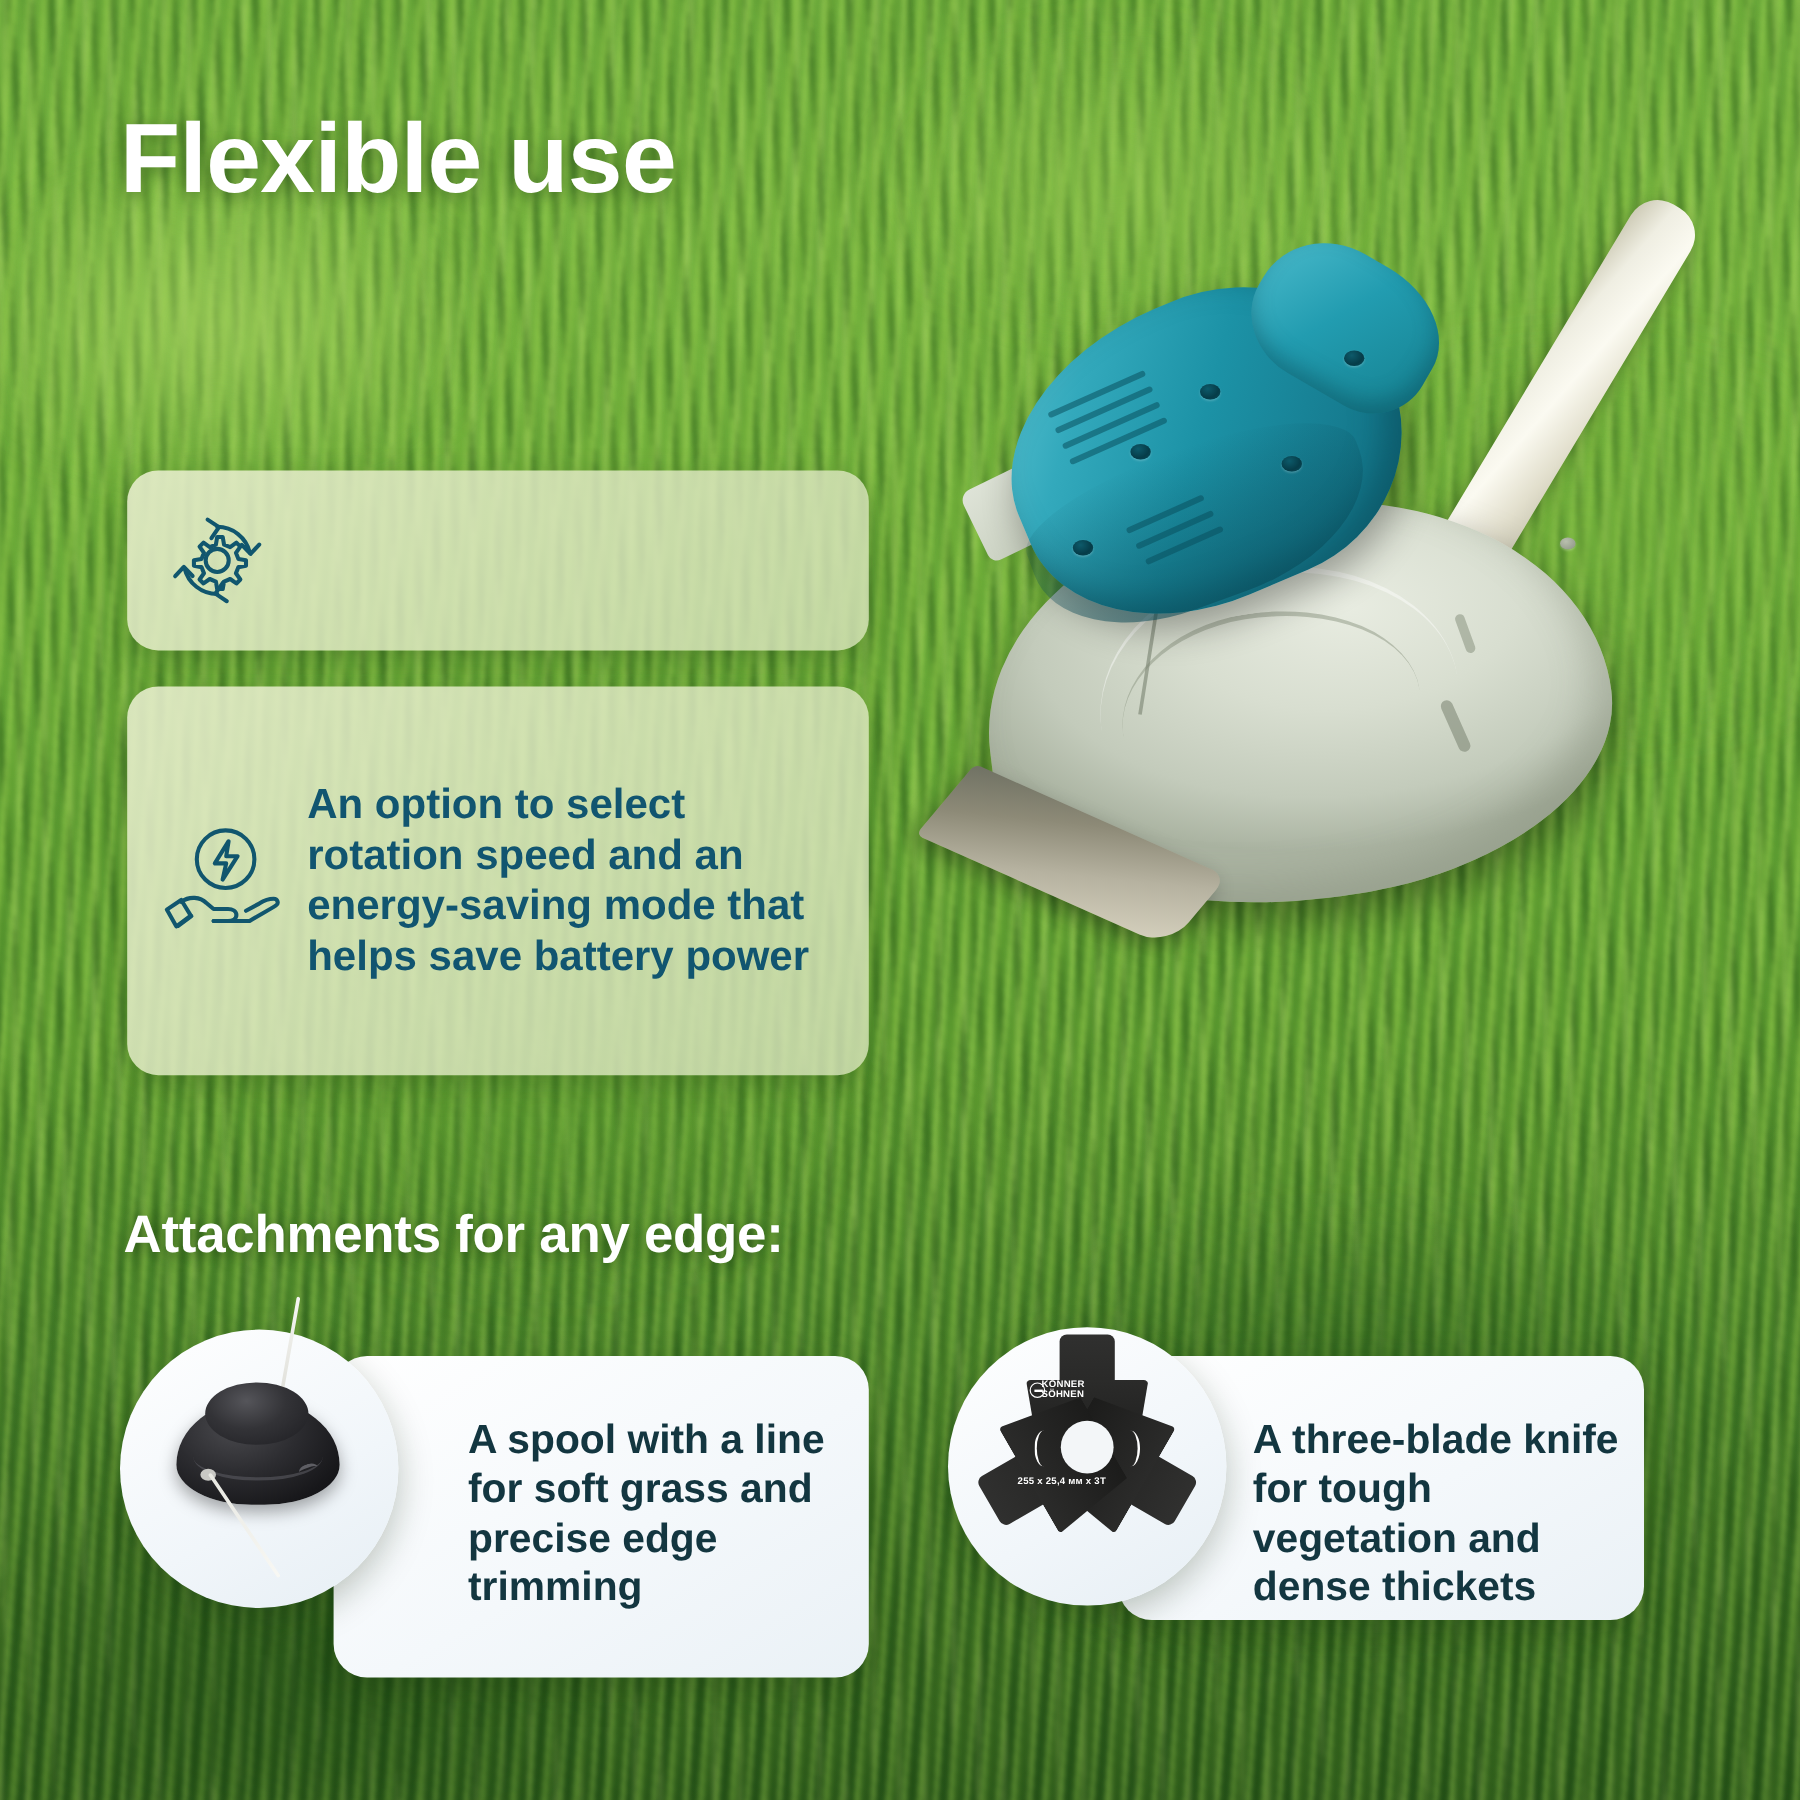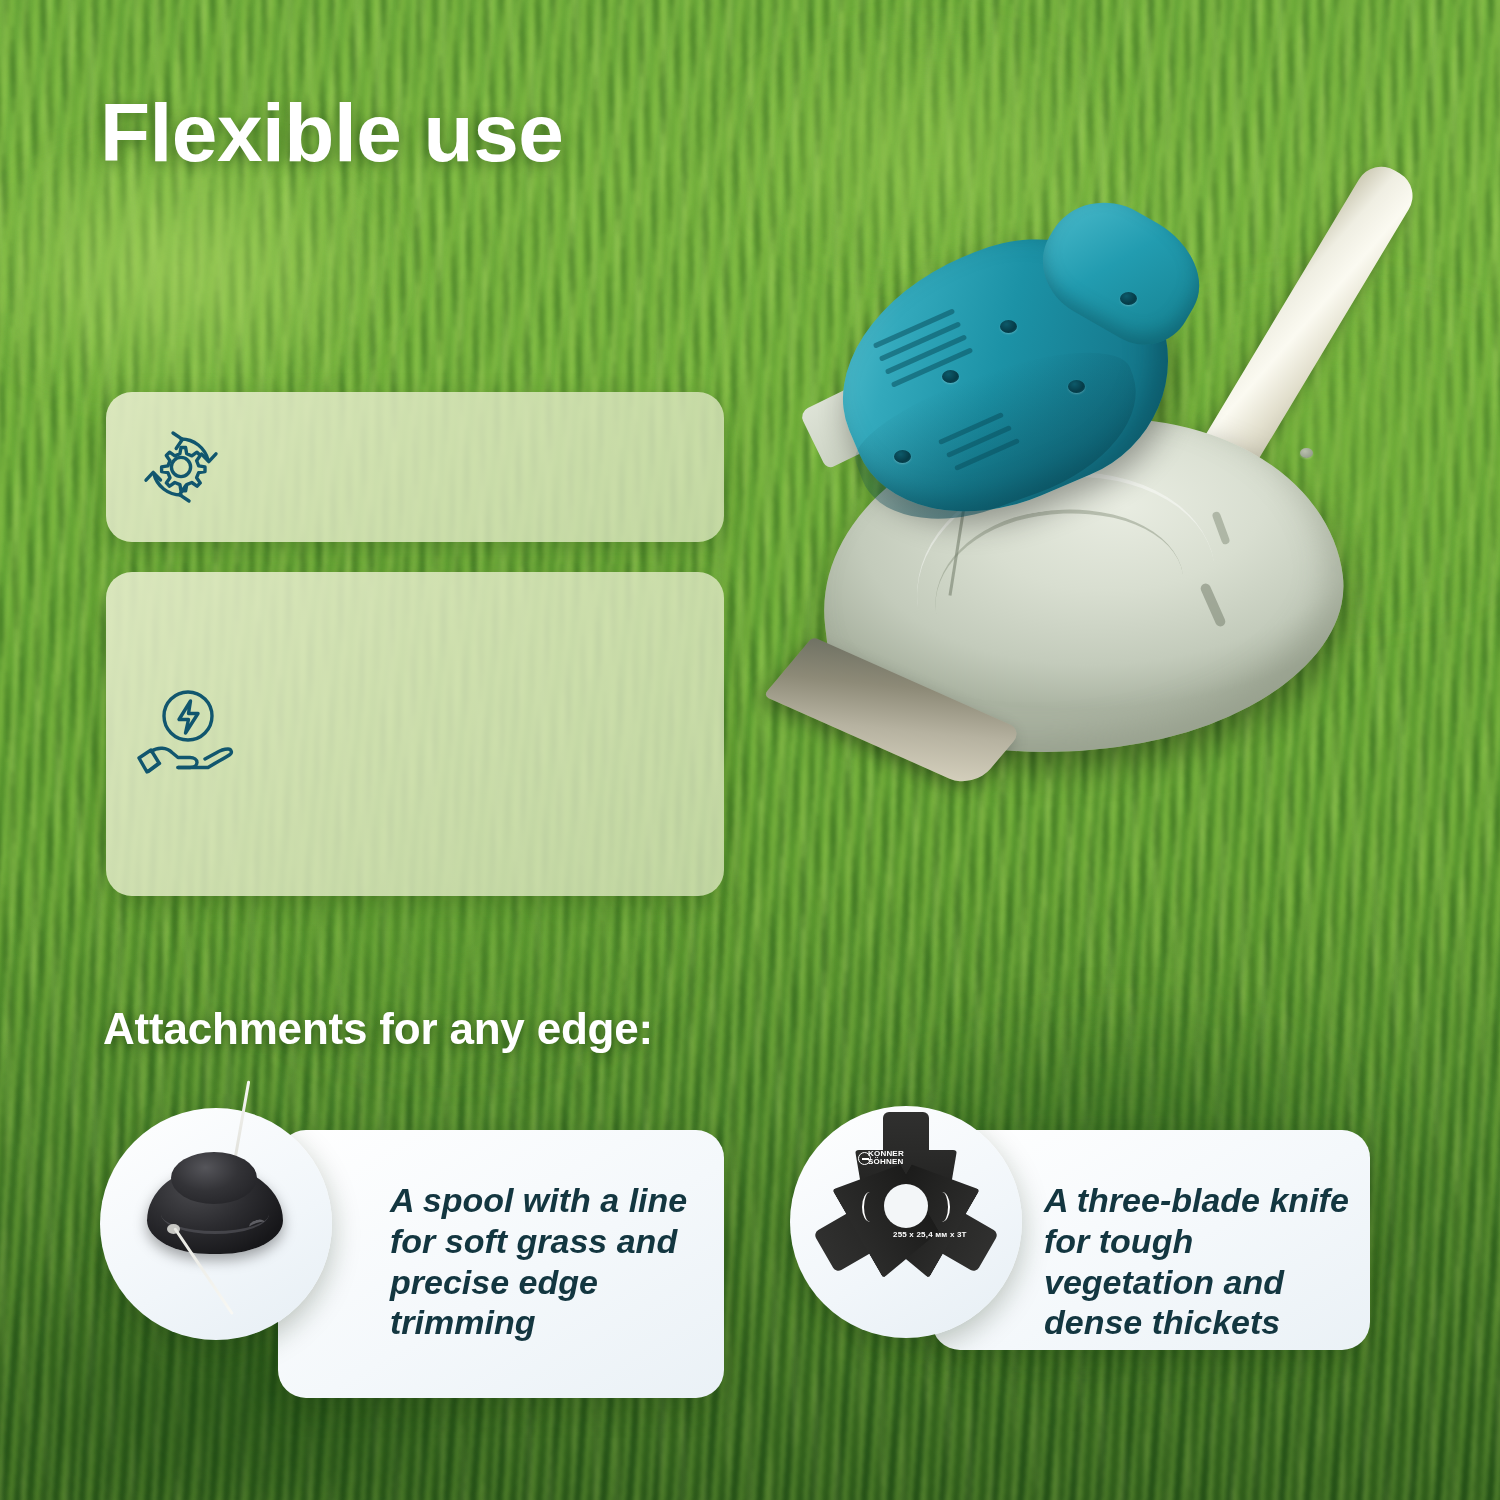--- a/index.html
+++ b/index.html
@@ -185,21 +185,20 @@
     padding-right:22px;
   }
   #fcard-2 .ftext { font-size:35px; line-height:1.2; }
 
   
   .acard {
     position:absolute; z-index:5;
     background:linear-gradient(150deg, #ffffff 0%, #f4f8fb 55%, #eaf1f6 100%);
     border-radius:28px;
     box-shadow:0 10px 30px rgba(15,40,10,.24);
-    font-style:italic;
   }
   #acard-1 { left:278px; top:1130px; width:446px; height:268px; }
   #acard-2 { left:932px; top:1130px; width:438px; height:220px; }
   .acard .atext {
     position:absolute; color:#133640; font-size:34px; font-weight:bold;
     line-height:1.2; left:112px; top:50px; right:20px;
   }
   #acard-2 .atext { left:112px; top:50px; }
 
   .abadge {
@@ -275,21 +274,21 @@
   }
   .blade-logo-mark {
     position:absolute; left:52px; top:46px; z-index:4;
     width:13px; height:13px; border:1.6px solid #fff; border-radius:50%;
   }
   .blade-logo-mark::after{
     content:''; position:absolute; left:3px; top:4.5px; width:7px; height:2px; background:#fff;
   }
   .blade-spec {
     position:absolute; left:42px; top:124px; z-index:4;
-    color:#ffffff; font-size:8px; font-weight:bold; letter-spacing:.2px; white-space:nowrap;margin-left:45px;
+    color:#ffffff; font-size:8px; font-weight:bold; letter-spacing:.2px; white-space:nowrap;
   }
   .blade-pg {
     position:absolute; z-index:4; width:16px; height:30px;
     border-left:2px solid #fff; border-radius:50% 0 0 50%;
   }
   .pgl { left:56px; top:86px; }
   .pgr { left:128px; top:86px; transform:scaleX(-1); }
 </style>
 </head>
 <body>
@@ -352,20 +351,21 @@
   <div class="ficon">
     <svg width="112" height="112" viewBox="0 0 112 112" fill="none" stroke="#11566e" stroke-width="3.4" stroke-linecap="round" stroke-linejoin="round">
       <circle cx="63" cy="38" r="24"></circle>
       <path d="M65.5 23 L54 41.5 L63.5 41.5 L60.5 55 L73 35.5 L63.5 35.5 Z"></path>
       <path d="M14 80 L26 72 L34 85 L22 94 Z"></path>
       <path d="M26 73.5 c7-5 16-4 21 1 l6 5 12 0 c4 0 7 2 7 5 0 3-3 5-7 5 l-12 0"></path>
       <path d="M53 89.5 l30 0 c8-5 16-9 22-13 2.5-1.6 1.5-5.5-2-5.5 -3.5 0-8 1.5-12 4 l-11 6"></path>
       <path d="M34.5 85.5 l-11 8"></path>
     </svg>
   </div>
+  <div class="ftext">An option to select rotation speed and an energy-saving mode that helps save battery power</div>
 </div>
 
 <div class="acard" id="acard-1">
   <div class="atext">A spool with a line for soft grass and precise edge trimming</div>
 </div>
 <div class="abadge" id="abadge-1">
   <div class="spool-wrap">
     <div class="spool-line1"></div>
     <div class="spool-body"></div>
     <div class="spool-cap"></div>

